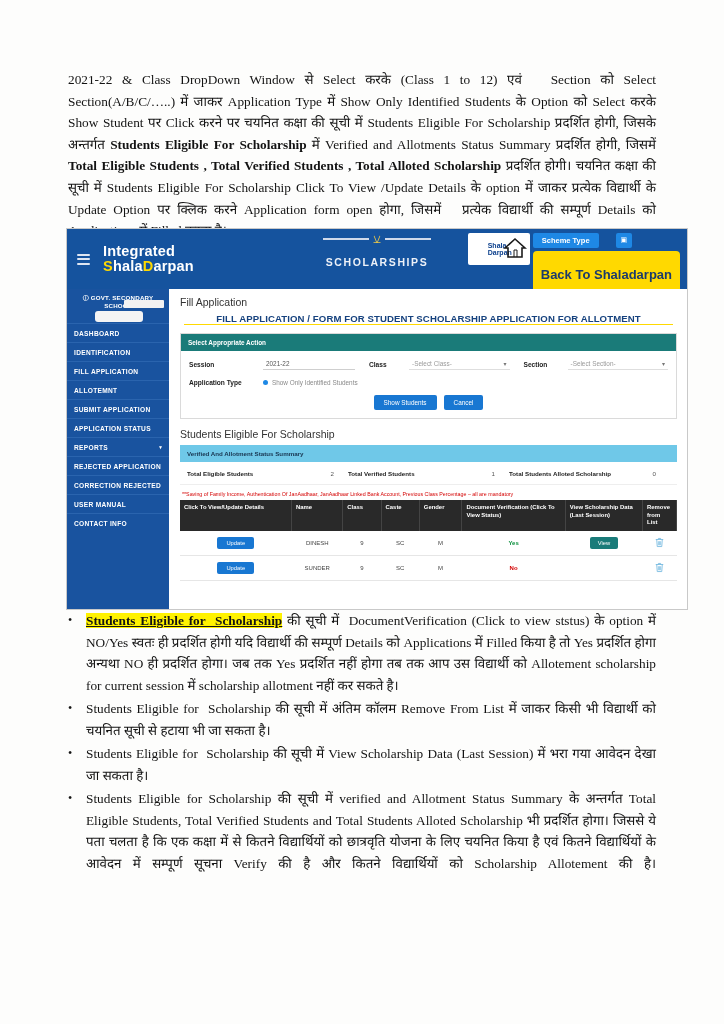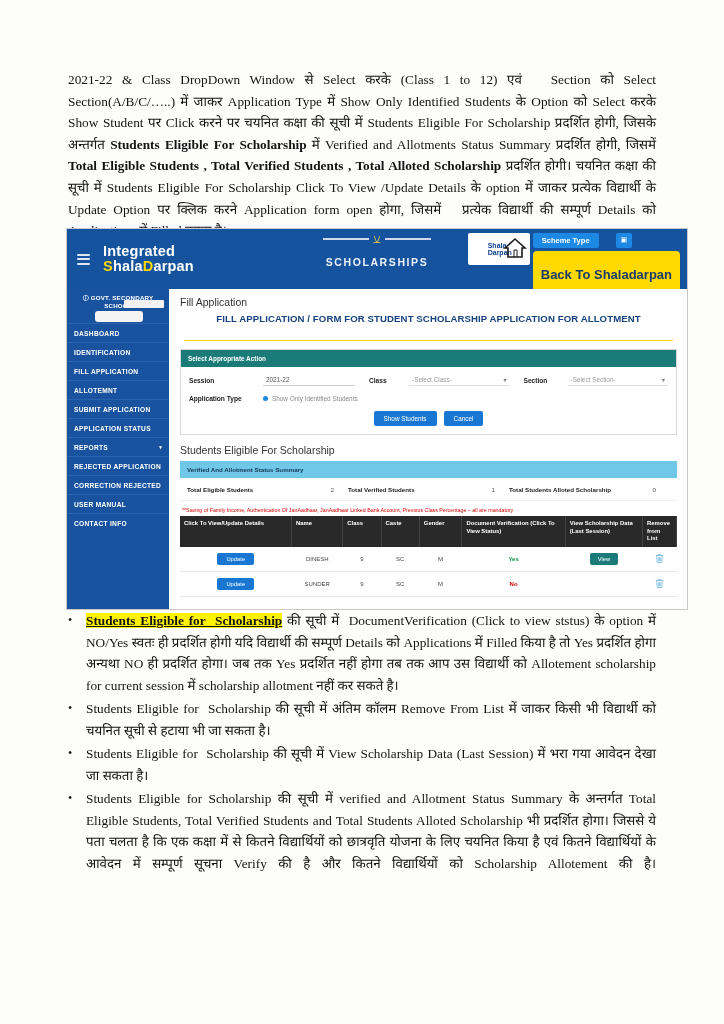--- a/index.html
+++ b/index.html
@@ -73,21 +73,21 @@
   .snav-item{
     padding:5.5px 7px;color:#ffffff;font-size:6.6px;font-weight:bold;letter-spacing:.3px;
     border-top:1px solid #2a64ae;cursor:pointer;display:flex;justify-content:space-between;align-items:center;
   }
   .snav-item .caret{font-size:5px;}
   
   .main{flex:1;background:#fff;padding:6px 8px 0 9px;position:relative;overflow:hidden;}
   .crumb{font-size:10.5px;color:#333;font-weight:400;margin:1px 0 5px 2px;}
   .formtitle{
     font-size:9.6px;font-weight:bold;color:#16427e;text-align:center;
-    border-bottom:1.5px solid #ffd900;padding-bottom:16px;margin:0 6px 8px 6px;letter-spacing:.1px;
+    border-bottom:1.5px solid #ffd900;padding-bottom:0;margin:0 6px 8px 6px;letter-spacing:.1px;
   }
   .panel{border:1px solid #dadada;margin:0 2px;}
   .panel-head{background:#1a7b79;color:#fff;font-size:6.4px;font-weight:bold;padding:5px 7px;}
   .panel-body{padding:7px 8px 8px;}
   .frow{display:flex;align-items:center;font-size:6.6px;color:#222;margin-bottom:9px;}
   .flab{font-weight:bold;width:74px;flex:0 0 74px;}
   .ftext{
     width:86px;border:none;border-bottom:1px solid #cfcfcf;background:#fff;
     font-size:6.4px;color:#555;padding:2px 3px;font-family:"Liberation Sans",sans-serif;
   }

